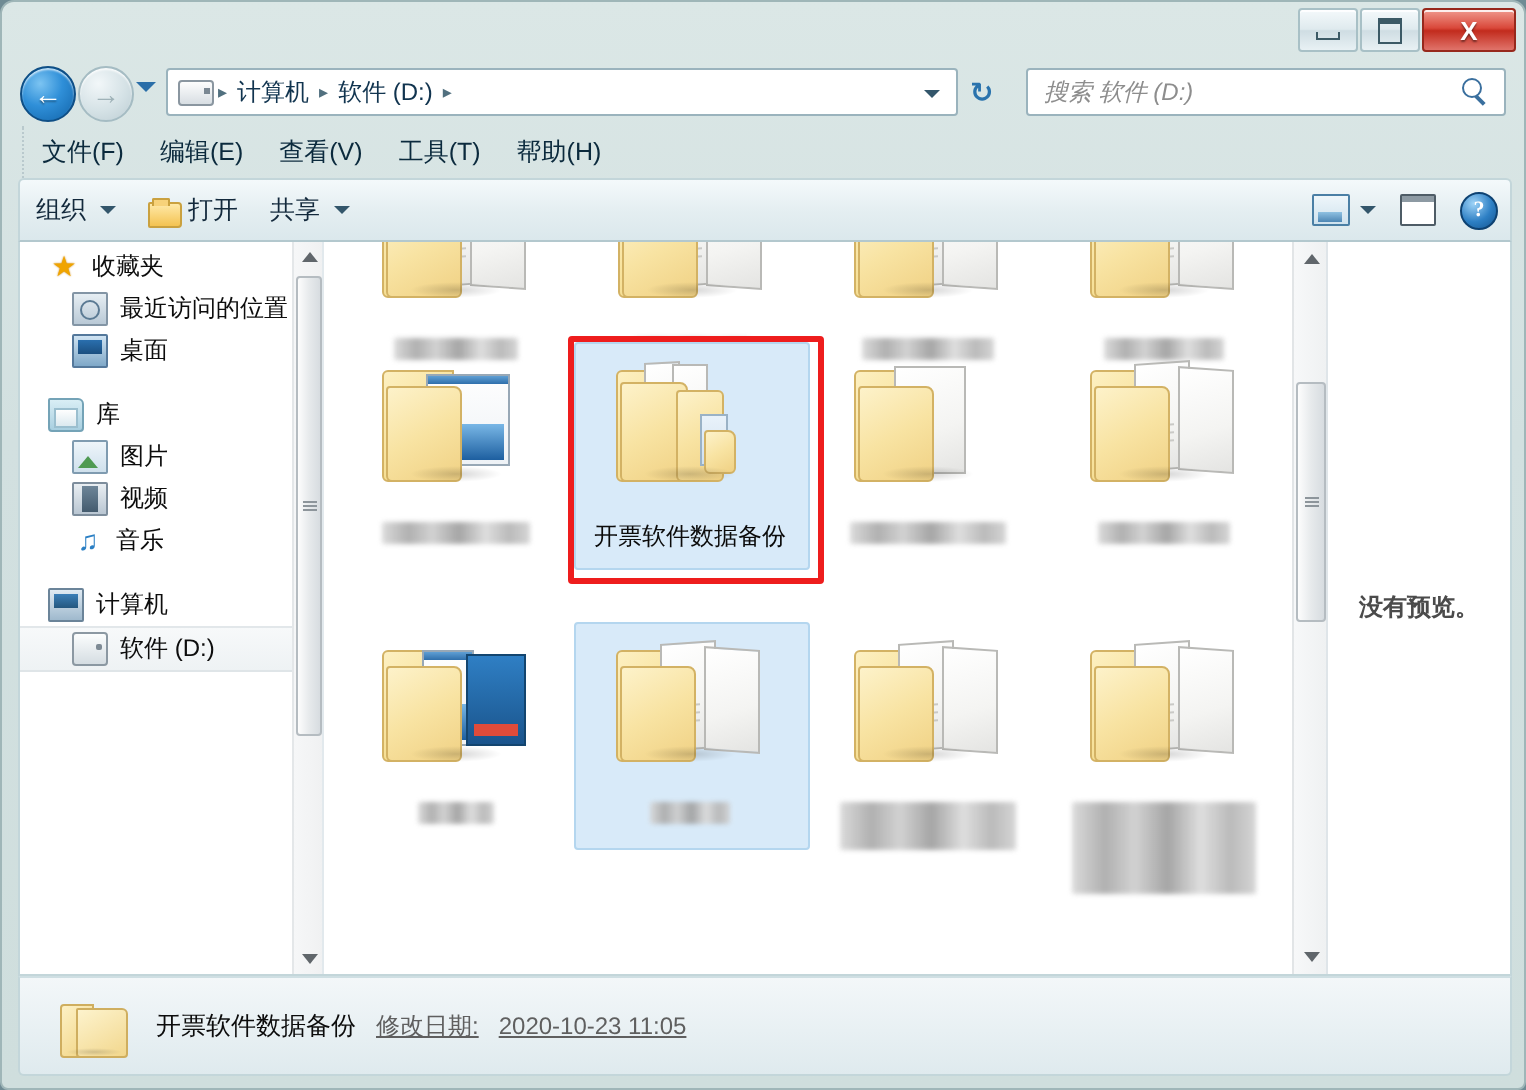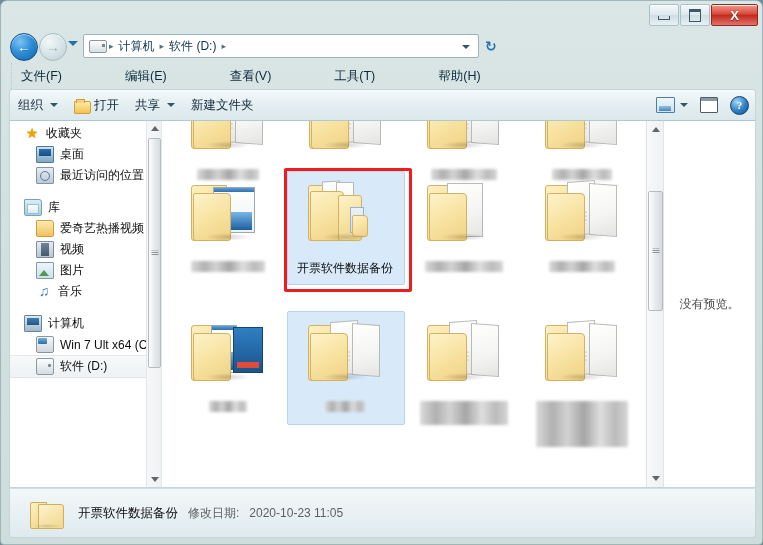--- a/index.html
+++ b/index.html
@@ -75,21 +75,21 @@
     display:flex;align-items:center;box-sizing:border-box;
   }
   .searchph{font-size:12px;color:#8d8d8d;font-style:italic;margin-left:8px;}
   .searchicon{position:absolute;right:7px;top:4px;width:14px;height:14px;}
   .searchicon:before{content:"";position:absolute;left:0;top:0;width:8px;height:8px;
     border:1.6px solid #3a6f9e;border-radius:50%;}
   .searchicon:after{content:"";position:absolute;left:7px;top:8px;width:6px;height:1.6px;
     background:#3a6f9e;transform:rotate(45deg);transform-origin:left center;}
   
   .menubar{position:absolute;left:10px;top:62px;width:743px;height:26px;
-    display:flex;align-items:center;border-left:1px dotted #b9c9cd;gap:45px;}
+    display:flex;align-items:center;border-left:1px dotted #b9c9cd;}
   .menuitem{font-size:12.5px;color:#0b2a3d;padding:3px 9px;white-space:nowrap;}
   
   .toolbar{position:absolute;left:8px;top:88px;width:747px;height:32px;
     background:linear-gradient(180deg,#f4f9fb 0%,#e4eef1 52%,#dbe8ec 100%);
     border:1px solid #c3d6da;border-bottom-color:#b3c8ce;border-radius:3px 3px 0 0;
     box-sizing:border-box;display:flex;align-items:center;}
   .tbitem{display:flex;align-items:center;gap:4px;padding:4px 8px;
     font-size:12.5px;color:#13293c;white-space:nowrap;}
   .caret{width:0;height:0;border-left:4px solid transparent;border-right:4px solid transparent;
     border-top:4px solid #33566b;margin-left:3px;}
@@ -202,39 +202,39 @@
   .scr .blue{position:absolute;left:2px;bottom:2px;right:2px;height:40%;
     background:linear-gradient(180deg,#79b7e6,#1d5fa0);}
   .mini{position:absolute;background:linear-gradient(180deg,#e9f2fa,#cfe0ef);border:1px solid #9ab2c6;}
   
   .fsb{position:absolute;right:0;top:0;width:17px;height:100%;
     background:linear-gradient(90deg,#f7f8f9,#eff1f2);border-left:1px solid #e2e5e7;box-sizing:border-box;}
   .fsb .sbtop,.fsb .sbbot{width:17px;height:17px;}
   .fsb .sbthumb{width:15px;}
   
   .previewpane{width:92px;height:100%;background:#fff;border-left:1px solid #dfe5e9;
-    position:relative;box-sizing:border-box;}
+    position:relative;box-sizing:border-box;font-weight:bold;}
   .previewtxt{position:absolute;left:0;right:0;top:50%;transform:translateY(-50%);
     text-align:center;font-size:12px;color:#4b4b4b;}
   
   .details{position:absolute;left:8px;top:487px;width:747px;height:50px;
     background:linear-gradient(180deg,#f3f7f9 0%,#e8f0f3 55%,#dfeaee 100%);
     border:1px solid #c3d6da;border-top:1px solid #cfdfe3;border-radius:0 0 3px 3px;
     box-sizing:border-box;display:flex;align-items:center;}
   .dfold{width:34px;height:28px;position:relative;margin-left:20px;flex:0 0 34px;}
   .dfold .b{position:absolute;left:0;top:3px;width:15px;height:25px;
     background:linear-gradient(135deg,#fdf1c5,#f1d382);border:1px solid #cfae5f;border-radius:2px 0 0 2px;}
   .dfold .f{position:absolute;left:8px;top:5px;width:24px;height:23px;
     background:linear-gradient(150deg,#fdf3cd,#f2d78d);border:1px solid #cfae5f;border-radius:1px 3px 2px 2px;}
   .dfold .s{position:absolute;left:3px;bottom:-1px;width:28px;height:4px;
     background:radial-gradient(ellipse at center,rgba(0,0,0,.15),rgba(0,0,0,0) 70%);}
   .dtext{margin-left:14px;}
   .drow1{display:flex;align-items:baseline;gap:10px;}
   .dname{font-size:12.5px;color:#0c0c0c;}
-  .dmeta{font-size:12px;color:#5f5f5f;}
+  .dmeta{font-size:12px;color:#5f5f5f;text-decoration:underline;}
   .dtype{font-size:12px;color:#3b3b3b;margin-top:3px;}
 </style>
 </head>
 <body>
 
 <div class="window">
 
   <div class="titlebar">
     <div class="winbtns">
       <div class="wbtn">
@@ -263,20 +263,24 @@
       <span class="sep">▸</span>
       <span class="crumb">计算机</span>
       <span class="sep">▸</span>
       <span class="crumb">软件 (D:)</span>
       <span class="sep">▸</span>
       <span class="addrdrop"></span>
     </div>
 
     <span class="refresh">↻</span>
 
+    <div class="searchbox">
+      <span class="searchph">搜索 软件 (D:)</span>
+      <span class="searchicon"></span>
+    </div>
   </div>
 
   <div class="menubar">
     <span class="menuitem">文件(F)</span>
     <span class="menuitem">编辑(E)</span>
     <span class="menuitem">查看(V)</span>
     <span class="menuitem">工具(T)</span>
     <span class="menuitem">帮助(H)</span>
   </div>
 
@@ -286,83 +290,72 @@
       <span class="caret"></span>
     </div>
     <div class="tbitem">
       <span class="openico"></span>
       <span>打开</span>
     </div>
     <div class="tbitem">
       <span>共享</span>
       <span class="caret"></span>
     </div>
-    <div class="tbitem">
-      <span>新建文件夹</span>
-    </div>
     <div class="tbright">
       <span class="viewico"></span>
       <span class="caret"></span>
       <span style="width:8px"></span>
       <span class="panelico"></span>
       <span style="width:8px"></span>
       <span class="helpico">?</span>
     </div>
   </div>
 
   <div class="body">
 
     <div class="navpane">
       <div class="navlist">
 
         <div class="navgroup">
           <span class="ic ic-star">★</span>
           <span class="navtext">收藏夹</span>
         </div>
         <div class="navchild">
+          <span class="ic ic-recent"></span>
+          <span class="navtext">最近访问的位置</span>
+        </div>
+        <div class="navchild">
           <span class="ic ic-desktop"></span>
           <span class="navtext">桌面</span>
-        </div>
-        <div class="navchild">
-          <span class="ic ic-recent"></span>
-          <span class="navtext">最近访问的位置</span>
         </div>
 
         <div class="navspace"></div>
 
         <div class="navgroup">
           <span class="ic ic-lib"></span>
           <span class="navtext">库</span>
         </div>
         <div class="navchild">
-          <span class="ic ic-folder"></span>
-          <span class="navtext">爱奇艺热播视频</span>
+          <span class="ic ic-pic"></span>
+          <span class="navtext">图片</span>
         </div>
         <div class="navchild">
           <span class="ic ic-video"></span>
           <span class="navtext">视频</span>
         </div>
         <div class="navchild">
-          <span class="ic ic-pic"></span>
-          <span class="navtext">图片</span>
-        </div>
-        <div class="navchild">
           <span class="ic ic-music">♫</span>
           <span class="navtext">音乐</span>
         </div>
 
         <div class="navspace"></div>
 
         <div class="navgroup">
           <span class="ic ic-comp"></span>
           <span class="navtext">计算机</span>
-        </div>
-        <div class="navchild">
-          <span class="ic ic-hdd"></span>
-          <span class="navtext">Win 7 Ult x64 (C</span>
         </div>
         <div class="navchild sel">
           <span class="ic ic-drive"></span>
           <span class="navtext">软件 (D:)</span>
         </div>
 
       </div>
 
       <div class="navsb">
         <div class="sbtop">

